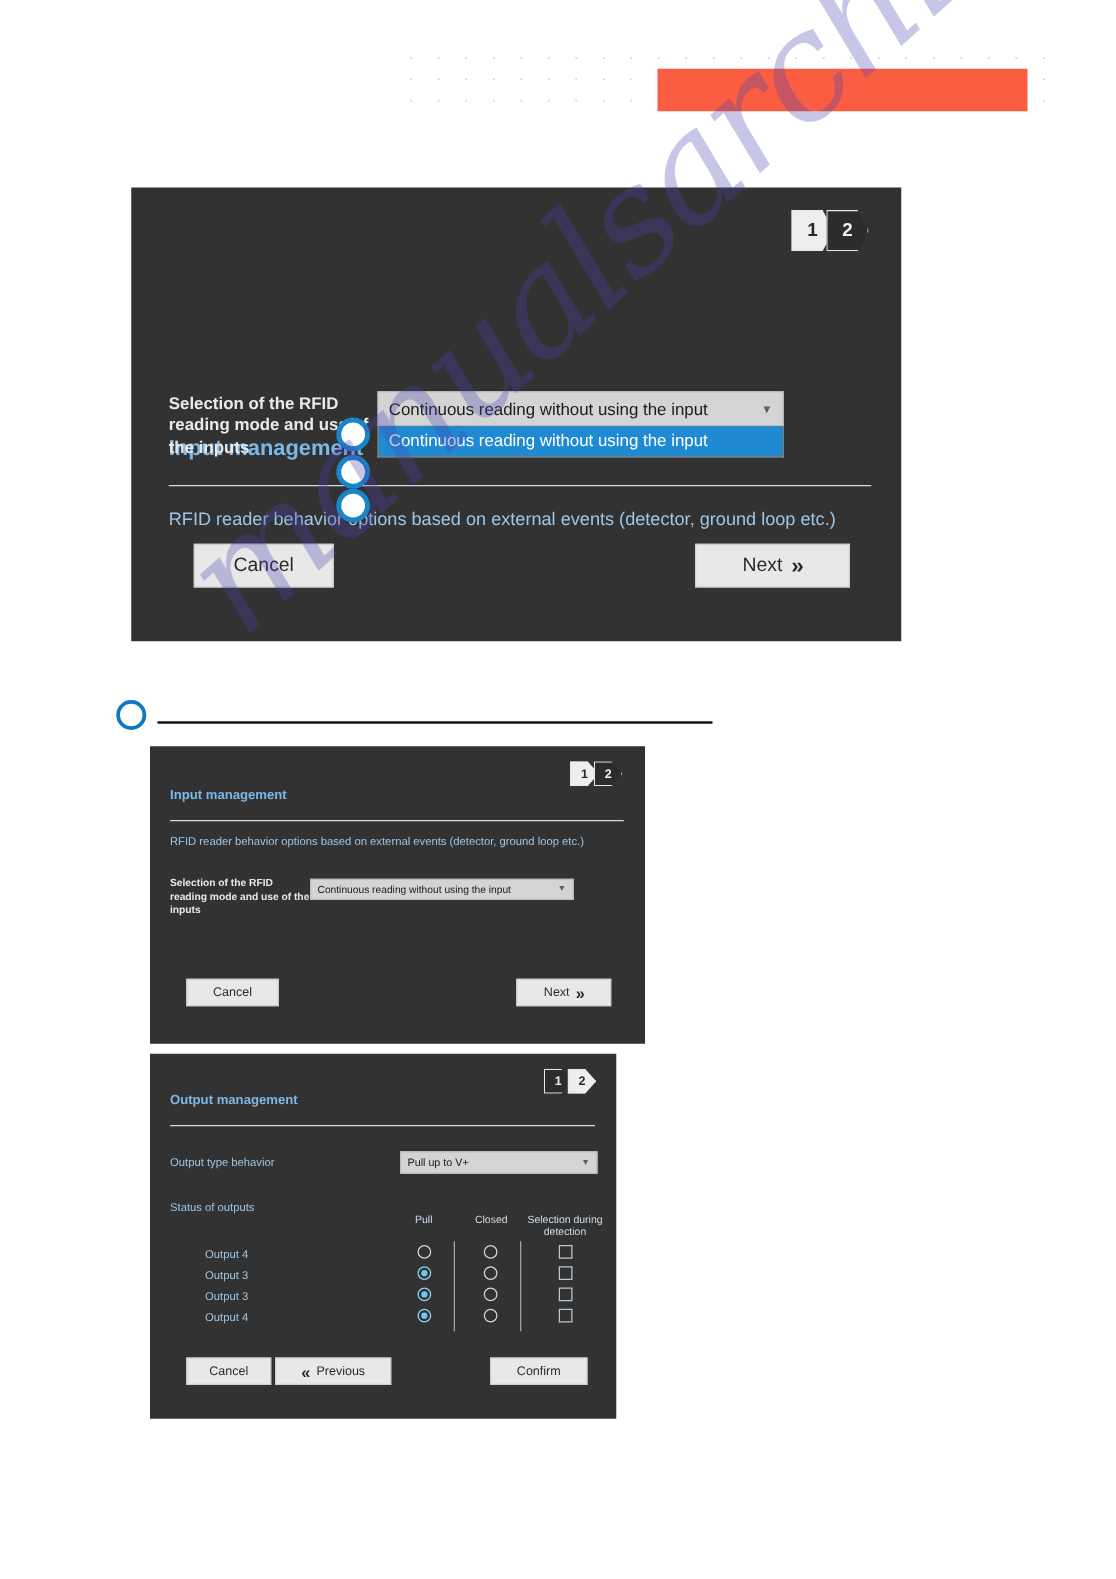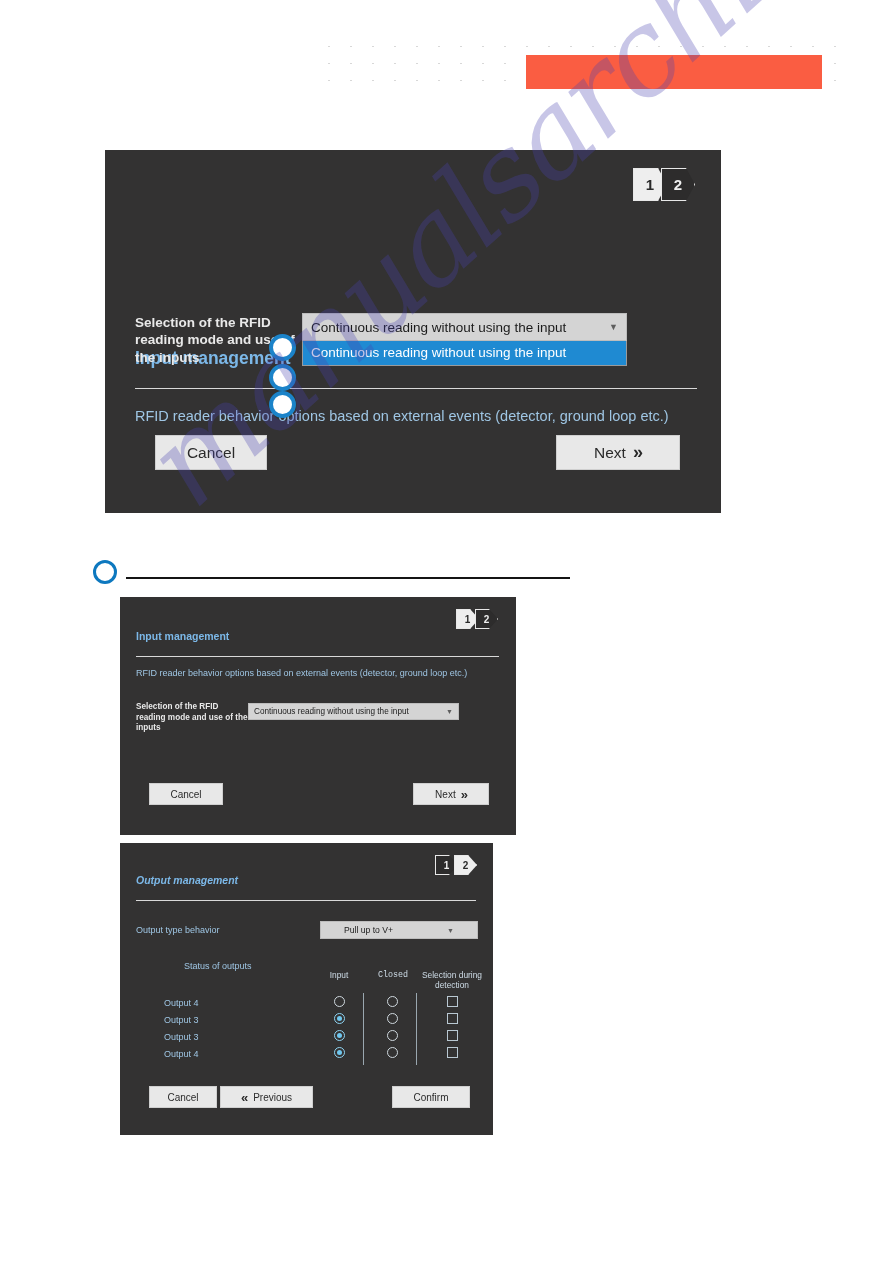--- a/index.html
+++ b/index.html
@@ -135,31 +135,31 @@
   #p2-combo { left: 128px; top: 106px; width: 211px; height: 17px; font-size: 8.2px; padding: 0 5px; }
   #p2-combo .combo-arrow { font-size: 7px; }
   #p2-cancel { left: 29px; top: 186px; width: 74px; height: 22px; font-size: 10px; }
   #p2-next { left: 293px; top: 186px; width: 76px; height: 22px; font-size: 10px; gap: 5px; }
   #p2-next .chev { font-size: 13px; }
 
   
   #panel-three { left: 120px; top: 843px; width: 373px; height: 292px; }
   #panel-three .steps { right: 16px; top: 12px; }
   #panel-three .step { width: 23px; height: 20px; font-size: 10px; margin-left: -4px; }
-  #panel-three .panel-title { left: 16px; top: 31px; font-size: 10.5px; font-style: italic; }
+  #panel-three .panel-title { left: 16px; top: 31px; font-size: 10.5px; }
   #panel-three .panel-rule { left: 16px; top: 57px; width: 340px; }
   #p3-type-label { position: absolute; left: 16px; top: 82px; color: #9fc6e4; font-size: 9px; font-weight: 400; }
-  #p3-combo { left: 200px; top: 78px; width: 158px; height: 18px; font-size: 8.6px; padding: 0 23px; }
+  #p3-combo { left: 200px; top: 78px; width: 158px; height: 18px; font-size: 8.6px; padding: 0 5px; }
   #p3-combo .combo-arrow { font-size: 7px; }
-  #p3-status-label { position: absolute; left: 16px; top: 118px; color: #9fc6e4; font-size: 9px; margin-left: 48px; }
+  #p3-status-label { position: absolute; left: 16px; top: 118px; color: #9fc6e4; font-size: 9px; }
 
   #p3-table { position: absolute; left: 16px; top: 128px; width: 340px; }
   .out-head { position: absolute; color: #cfdde8; font-size: 8.4px; text-align: center; line-height: 1.15; }
   #head-open { left: 178px; top: 0px; width: 50px; }
-  #head-closed { left: 232px; top: 0px; width: 50px; font-family: Liberation Mono, monospace; }
+  #head-closed { left: 232px; top: 0px; width: 50px; }
   #head-maintain { left: 283px; top: 0px; width: 66px; }
   .out-row-label { position: absolute; left: 28px; color: #9fc6e4; font-size: 9px; }
   .radio {
     position: absolute; width: 11px; height: 11px; border-radius: 50%;
     border: 1.4px solid #cfd8de; background: transparent;
   }
   .radio.on { border-color: #8fd4f2; }
   .radio.on::after {
     content: ""; position: absolute; left: 2px; top: 2px;
     width: 5px; height: 5px; border-radius: 50%; background: #6fc7ef;
@@ -260,21 +260,21 @@
 
   <div id="p3-type-label">Output type behavior</div>
   <div class="combo" id="p3-combo">
     <span class="combo-value">Pull up to V+</span>
     <span class="combo-arrow">▼</span>
   </div>
 
   <div id="p3-status-label">Status of outputs</div>
 
   <div id="p3-table">
-    <div class="out-head" id="head-open">Input</div>
+    <div class="out-head" id="head-open">Pull</div>
     <div class="out-head" id="head-closed">Closed</div>
     <div class="out-head" id="head-maintain">Selection during detection</div>
     <div class="vdiv" id="vdiv-1"></div>
     <div class="vdiv" id="vdiv-2"></div>
 
     <div class="out-row-label" style="top:27px">Output 4</div>
     <div class="radio" style="left:198px; top:25px"></div>
     <div class="radio" style="left:251px; top:25px"></div>
     <div class="checkbox" style="left:311px; top:25px"></div>
 

